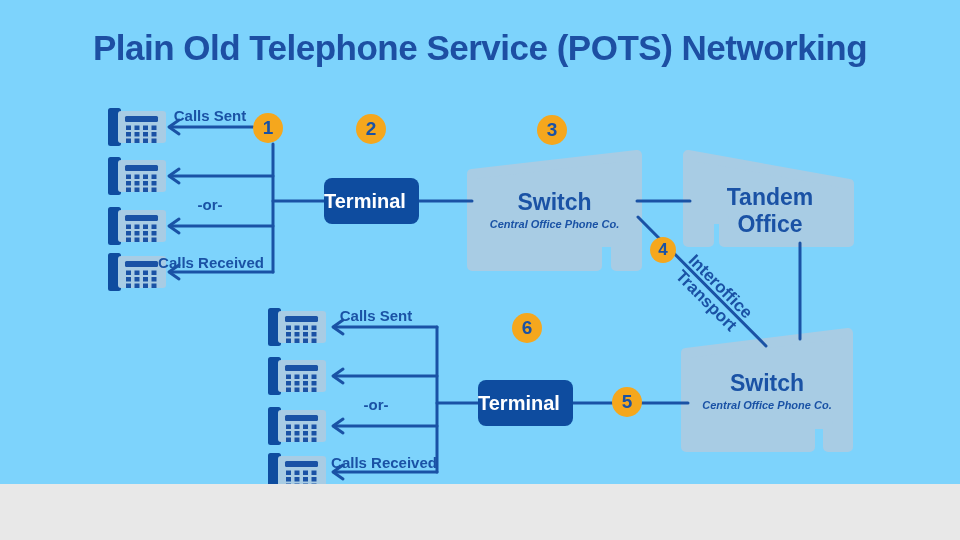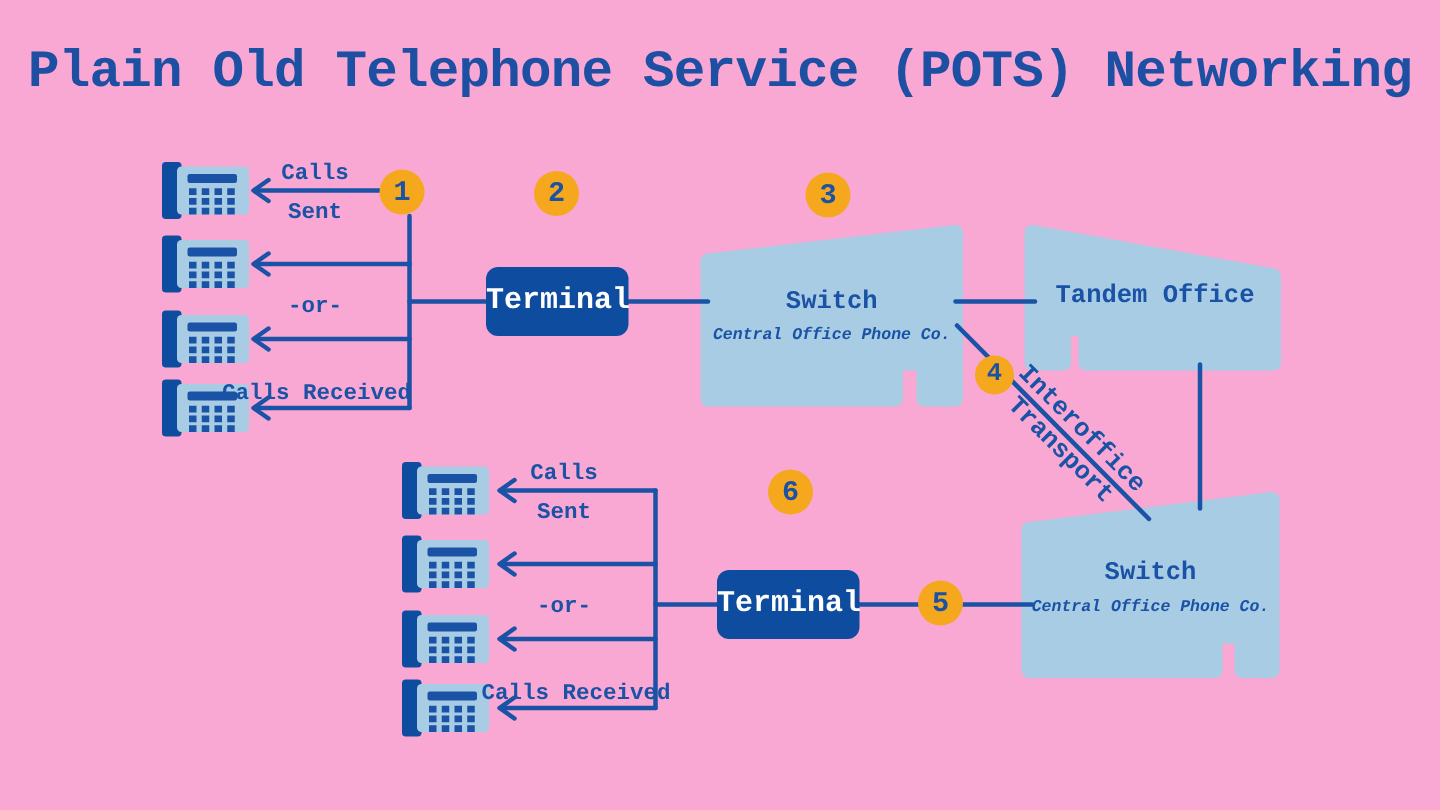--- a/index.html
+++ b/index.html
@@ -1,18 +1,18 @@
 <!DOCTYPE html>
 <html><head>
 <meta charset="utf-8">
 <style>
   html,body { margin:0; padding:0; background:#e8e8e8; }
   .stage {
-    position:relative; width:960px; height:540px; background:#f9a8d4;
-    overflow:hidden; font-family:Liberation Mono, monospace;
+    position:relative; width:960px; height:484px; background:#7dd3fc;
+    overflow:hidden; font-family:Liberation Sans, sans-serif;
     -webkit-font-smoothing:antialiased;
   }
   .layer { position:absolute; left:0; top:0; }
   .title {
     position:absolute; left:0; top:28px; width:960px; text-align:center;
     font-size:35px; font-weight:bold; color:#1D4FA3; letter-spacing:-0.5px;
   }
   .lbl {
     position:absolute; text-align:center; font-weight:bold; color:#1A52A5;
     font-size:15px; line-height:26px;
@@ -22,21 +22,21 @@
     border-radius:8px; color:#FFFFFF; font-weight:bold; font-size:20px;
     line-height:46px;
   }
   .marker {
     position:absolute; width:30px; height:30px; border-radius:50%;
     background:#F5A71D; color:#1A52A5; font-weight:bold; font-size:19px;
     text-align:center; line-height:30px;
   }
   .marker.small { width:26px; height:26px; line-height:26px; font-size:17px; }
   .office-label { position:absolute; text-align:center; color:#1A52A5; }
-  .office-label .office-name { font-size:17px; font-weight:bold; line-height:26px; }
+  .office-label .office-name { font-size:23px; font-weight:bold; line-height:26px; }
   .office-label .office-sub  { font-size:11px; font-weight:bold; font-style:italic; line-height:19px; }
   .interoffice {
     position:absolute; left:656px; top:274px; width:114px; text-align:center;
     color:#1A52A5; font-weight:bold; font-size:17px; line-height:20px;
     transform:rotate(45deg); transform-origin:50% 50%;
   }
 </style>
 </head>
 <body>
 

